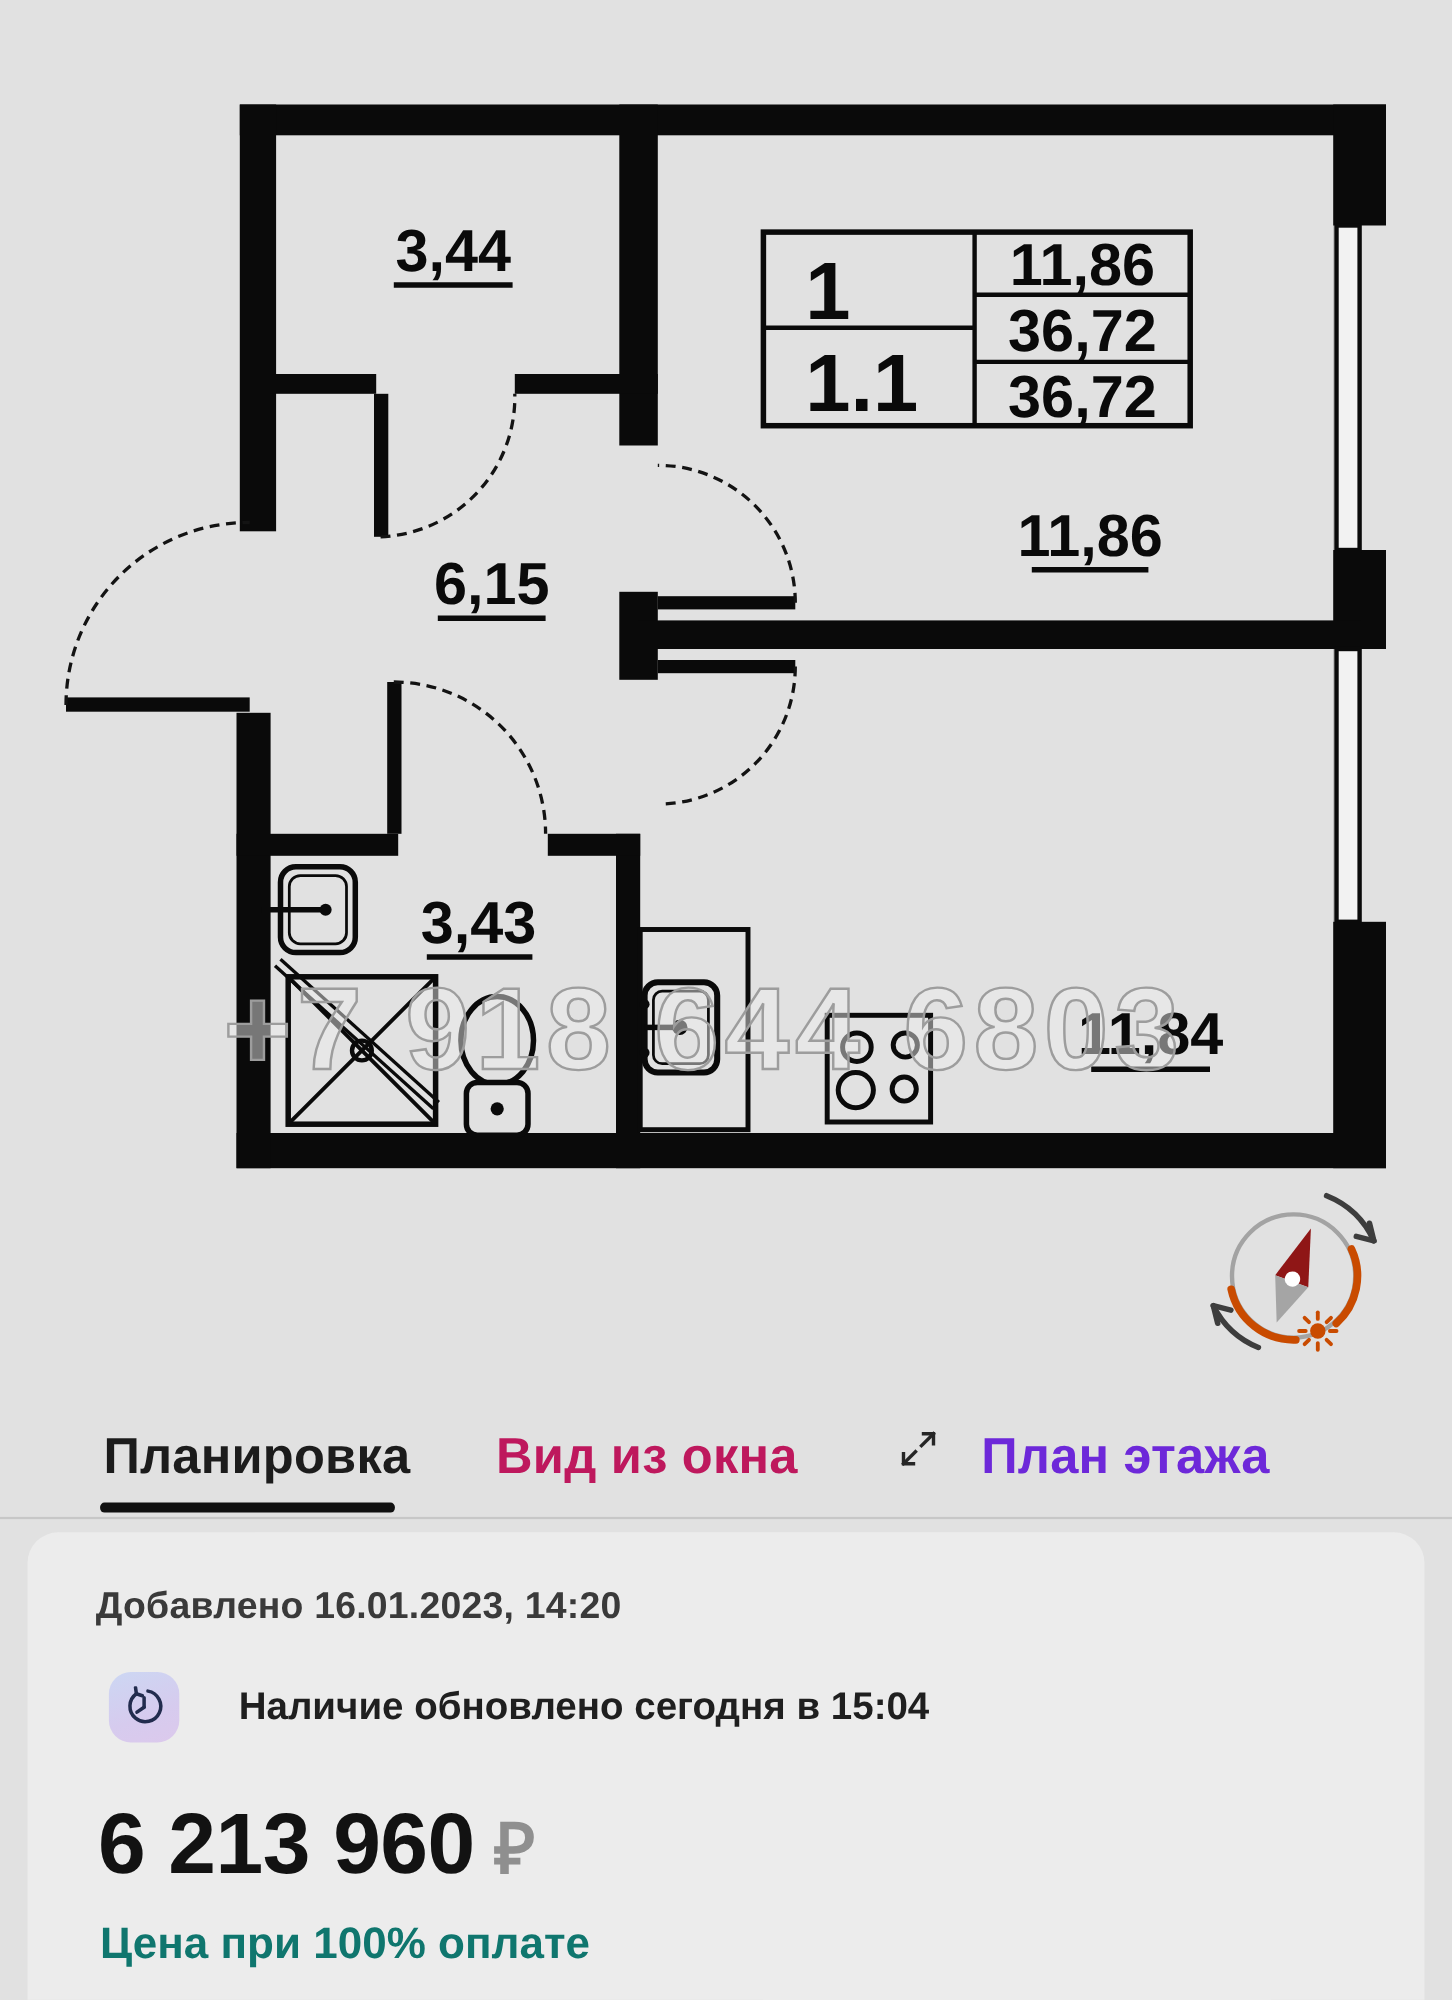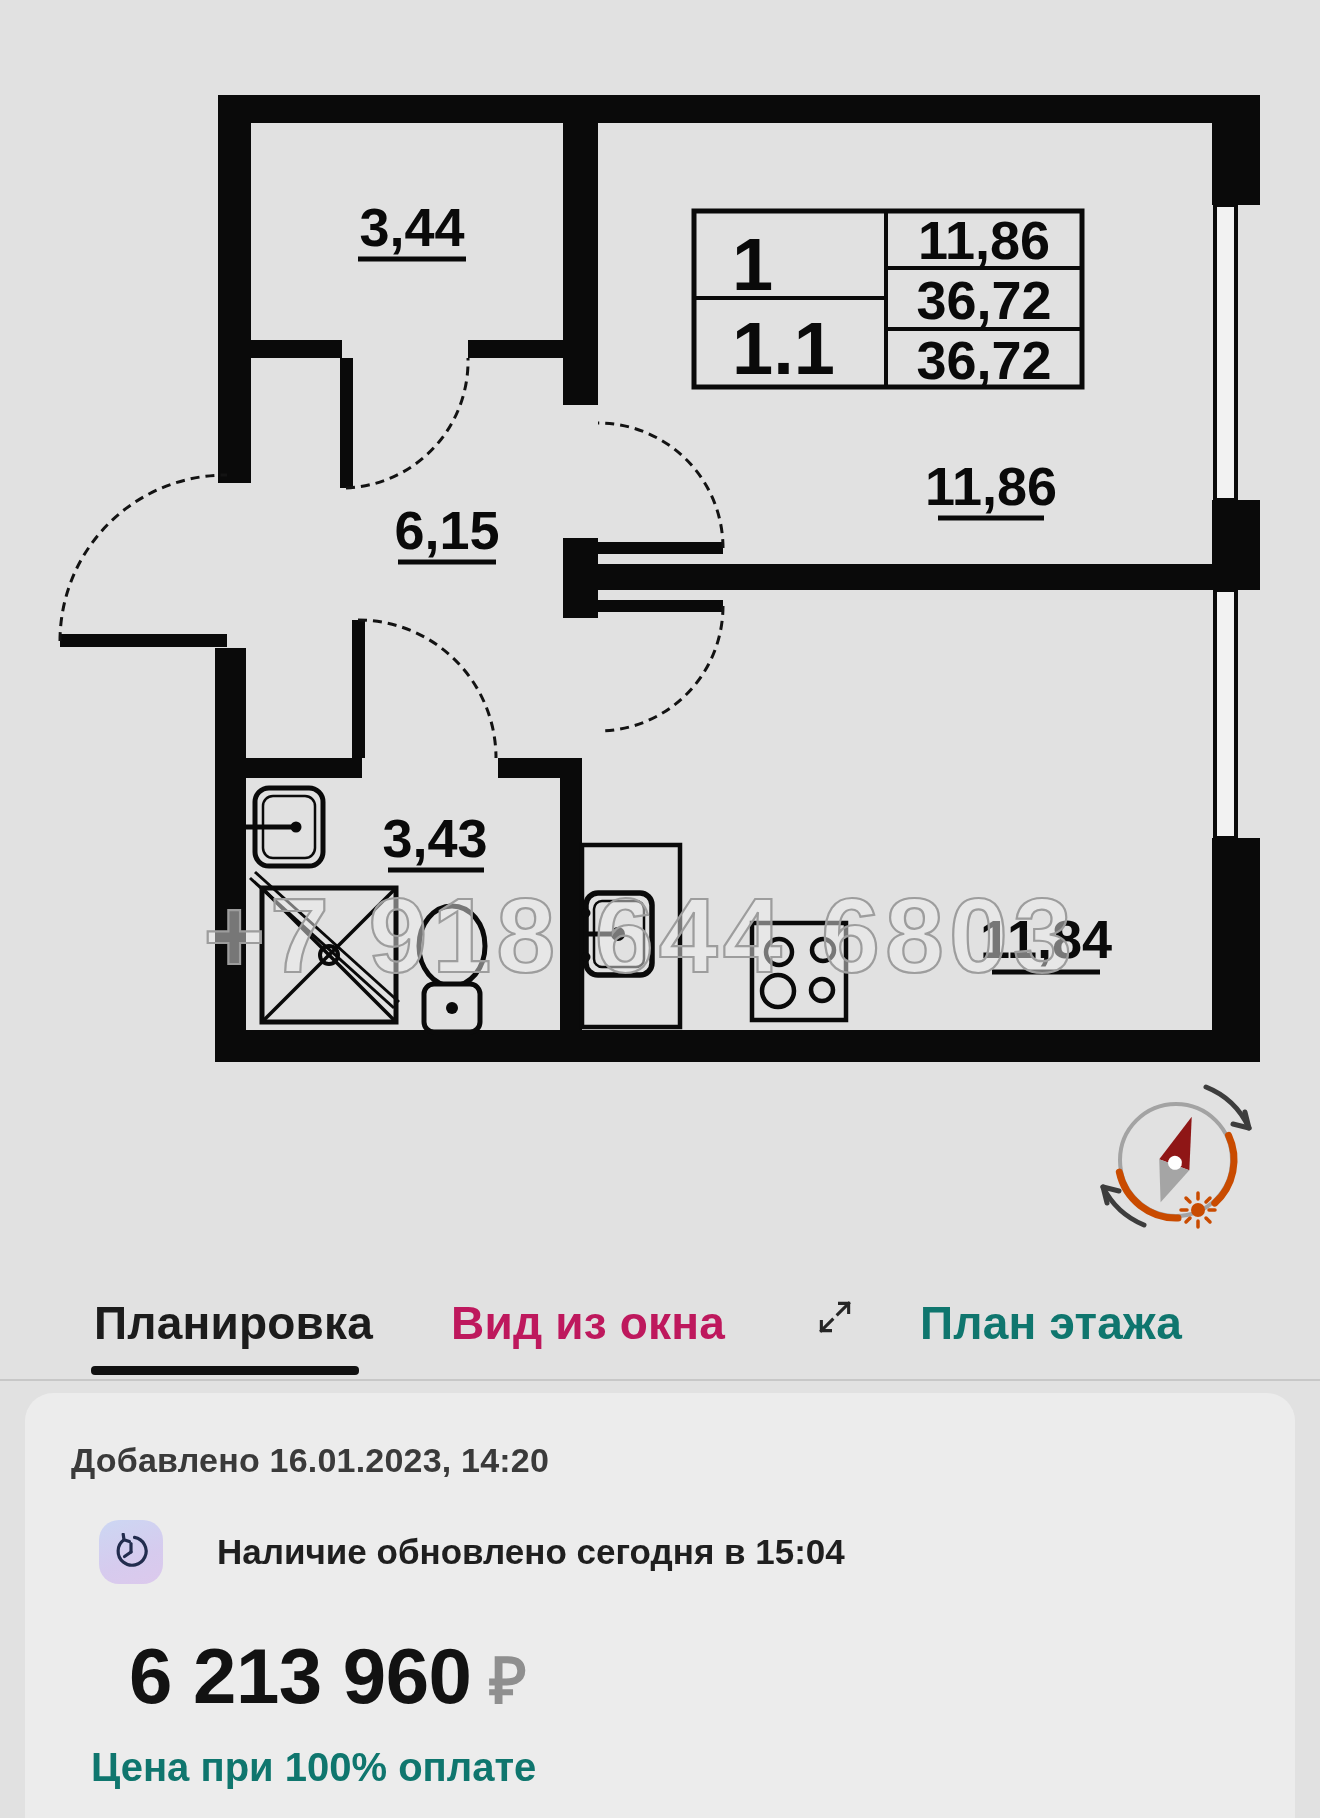--- a/index.html
+++ b/index.html
@@ -9,39 +9,39 @@
     font-family:"Liberation Sans",sans-serif;
     position:relative;overflow:hidden;
     -webkit-font-smoothing:antialiased;
   }
   #plan-svg{position:absolute;left:0;top:0;}
   
   .tabs{position:absolute;left:0;top:1280px;width:1320px;height:100px;}
   .tab{position:absolute;top:16px;font-size:46px;font-weight:700;color:#1c1c1c;letter-spacing:.2px;cursor:pointer;}
   .tab-1{left:94px;}
   .tab-2{left:451px;color:#be185d;}
-  .tab-3{left:920px;color:#0f766e;}
+  .tab-3{left:892px;color:#6d28d9;}
   .expand-ic{position:absolute;left:812px;top:17px;width:46px;height:40px;cursor:pointer;}
   .tab-underline{position:absolute;left:91px;top:86px;width:268px;height:9px;background:#101010;border-radius:4px;}
   .tabs-divider{position:absolute;left:0;top:99px;width:1320px;height:2px;background:#c7c7c7;}
   
   .card{
     position:absolute;left:25px;top:1393px;width:1270px;height:425px;
     background:#ececec;border-radius:28px 28px 0 0;
   }
-  .added{position:absolute;left:46px;top:48px;font-size:34px;font-weight:600;color:#3a3a3a;letter-spacing:.2px;}
+  .added{position:absolute;left:62px;top:48px;font-size:34px;font-weight:600;color:#3a3a3a;letter-spacing:.2px;}
   .avail-row{position:absolute;left:74px;top:127px;height:64px;display:flex;align-items:center;}
   .clock-badge{
     width:64px;height:64px;border-radius:20px;
     background:linear-gradient(160deg,#ccd7f3 0%,#d6cbee 60%,#dcc9ec 100%);
     display:flex;align-items:center;justify-content:center;
   }
   .avail-text{margin-left:54px;font-size:35px;font-weight:700;color:#1f1f1f;}
   .price-row{position:absolute;left:64px;top:238px;display:flex;align-items:baseline;}
-  .price{font-size:78px;font-weight:800;color:#121212;letter-spacing:-.5px;margin-left:40px;}
+  .price{font-size:78px;font-weight:800;color:#121212;letter-spacing:-.5px;}
   .currency{font-size:64px;font-weight:800;color:#8f8f8f;margin-left:18px;}
   .note{position:absolute;left:66px;top:352px;font-size:40px;font-weight:700;color:#0f766e;}
 </style>
 </head>
 <body>
 
 <svg id="plan-svg" width="1320" height="1260" viewBox="0 0 1320 1260">
 
   <g fill="#0a0a0a" stroke="none">
     <rect x="218" y="95" width="1042" height="28"></rect>

